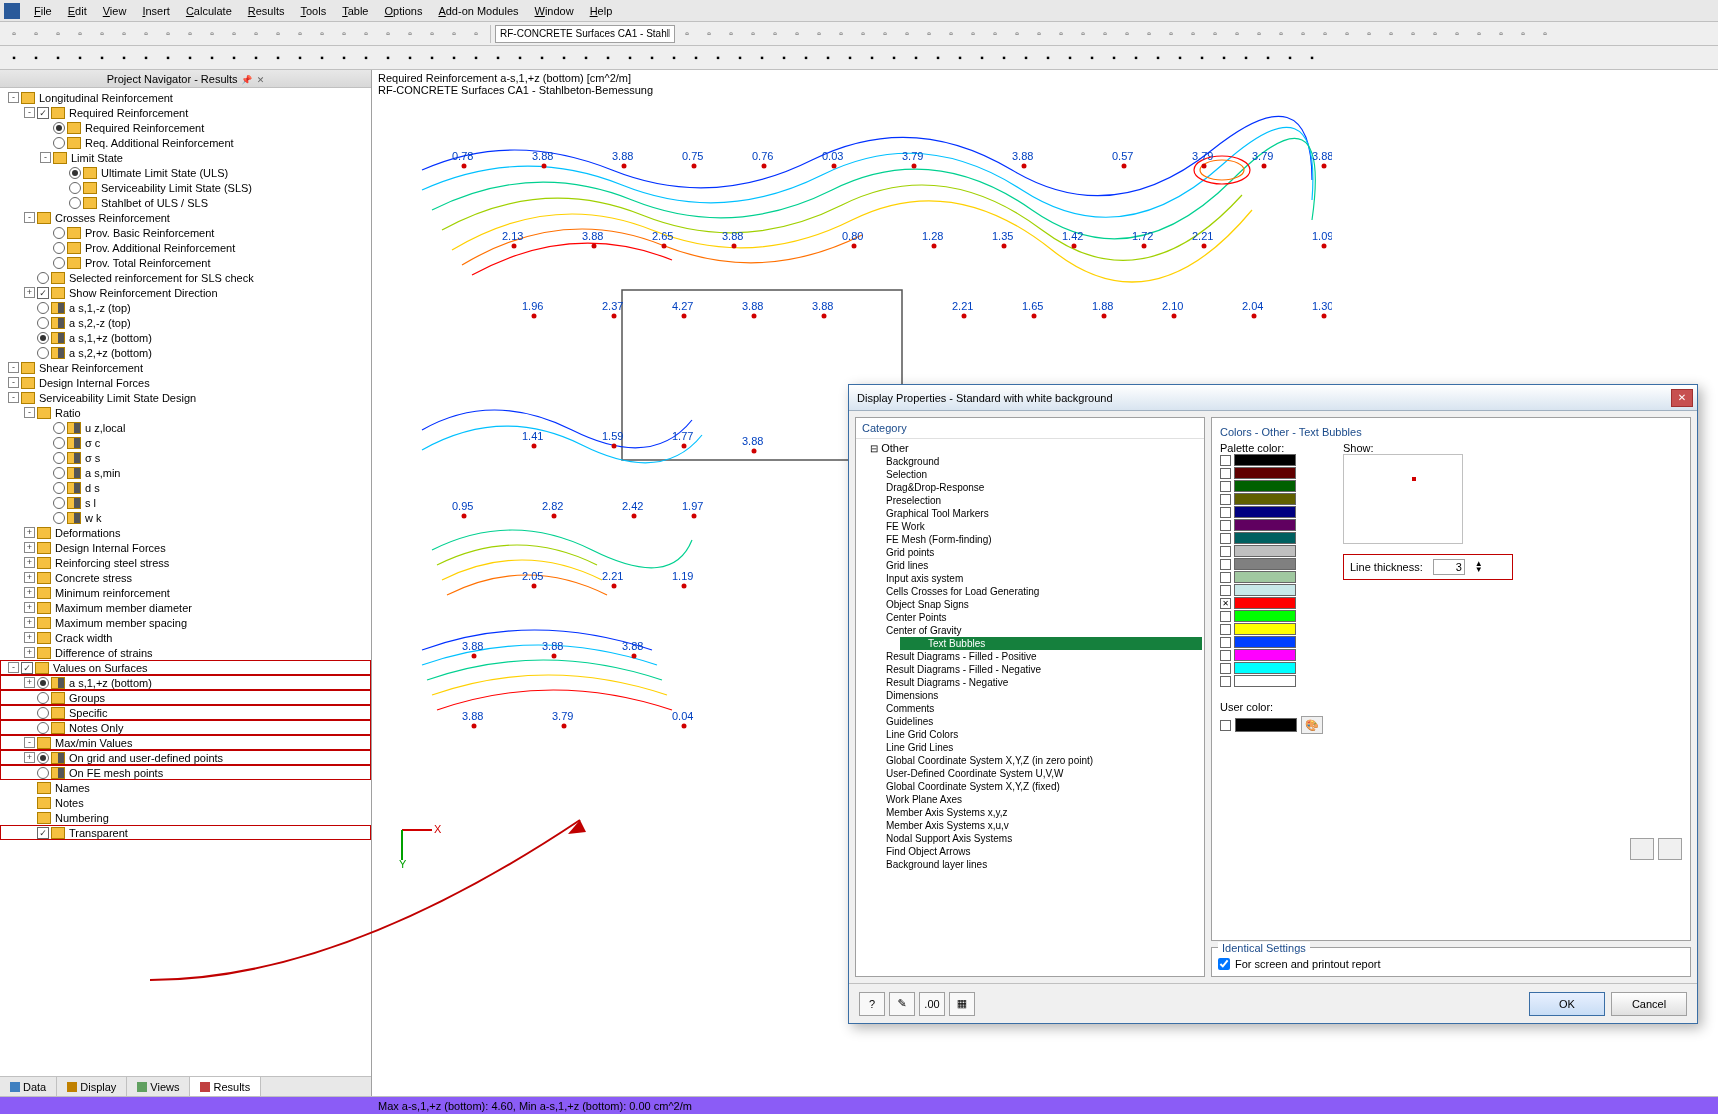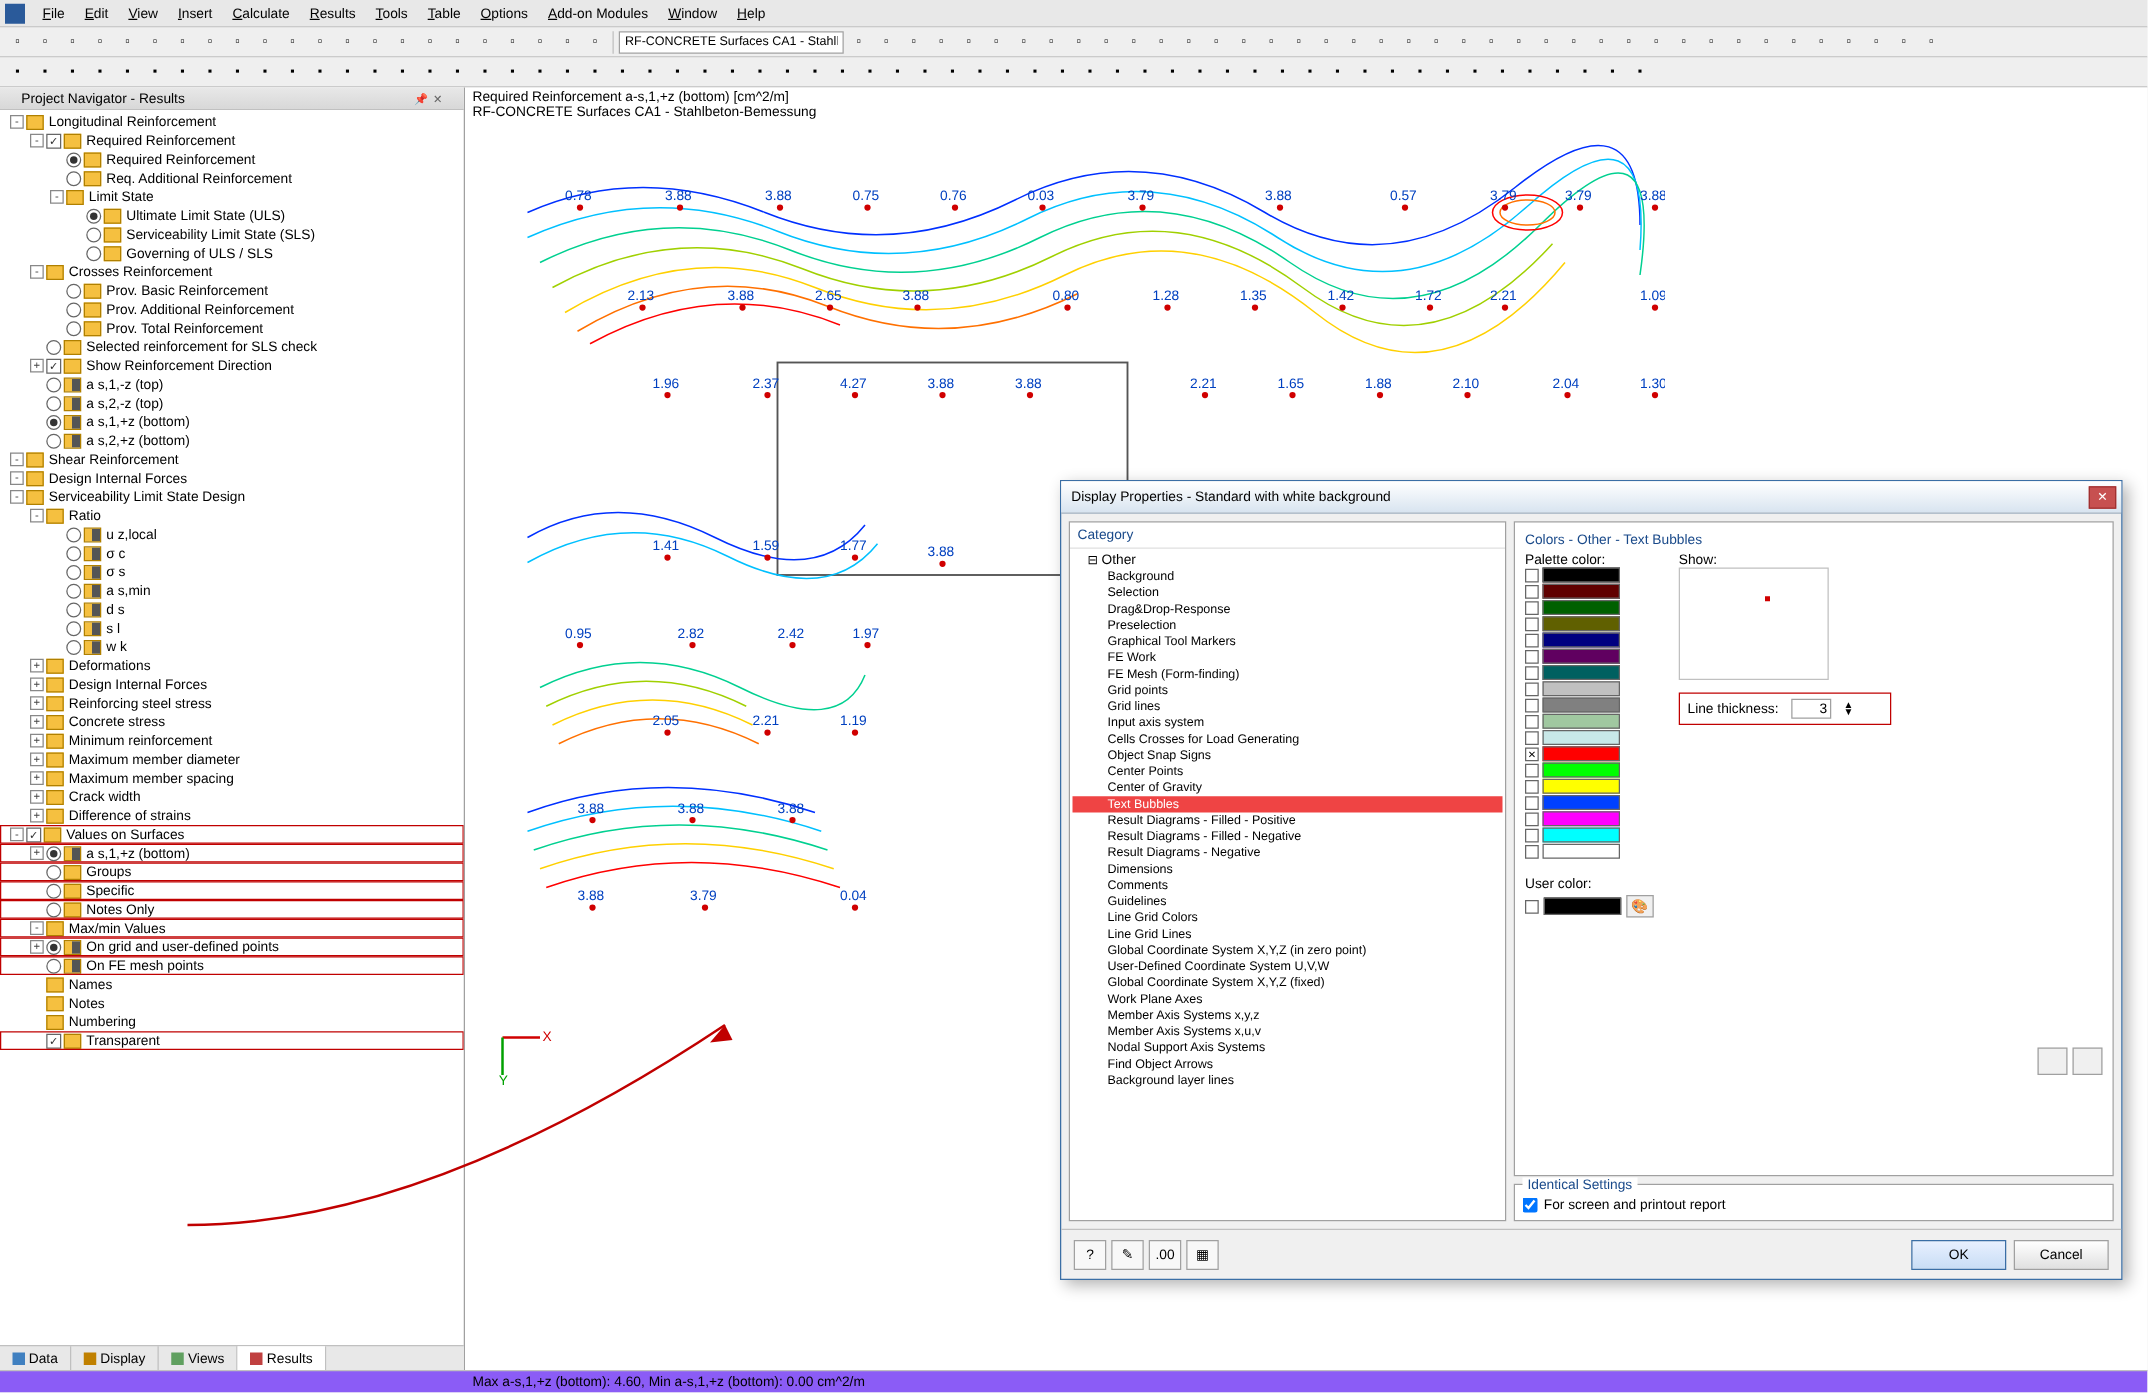--- a/index.html
+++ b/index.html
@@ -15,21 +15,21 @@
 .toolbar { height: 24px; background: #efefef; border-bottom: 1px solid #c0c0c0; display: flex; align-items: center; padding: 0 4px; gap: 2px; }
 .toolbar .btn { width: 20px; height: 20px; border: 1px solid transparent; display: inline-flex; align-items: center; justify-content: center; font-size: 10px; }
 .toolbar .sep { width: 1px; height: 18px; background: #c0c0c0; margin: 0 2px; }
 .toolbar .combo { width: 180px; height: 18px; border: 1px solid #a0a0a0; background: #fff; padding: 0 4px; font-size: 10px; }
 
 
 .main { display: flex; height: calc(1114px - 22px - 24px - 24px - 18px); }
 
 
 .navigator { width: 372px; background: #fff; border-right: 1px solid #a0a0a0; display: flex; flex-direction: column; }
-.nav-title { height: 18px; background: linear-gradient(#e8e8e8,#d8d8d8); border-bottom: 1px solid #c0c0c0; padding: 0 17px; display: flex; align-items: center; justify-content: space-between; font-size: 11px; }
+.nav-title { height: 18px; background: linear-gradient(#e8e8e8,#d8d8d8); border-bottom: 1px solid #c0c0c0; padding: 0 17px; display: flex; align-items: center; justify-content: center; font-size: 11px; }
 .nav-title .ctrls span { font-size: 9px; color: #666; margin-left: 4px; cursor: default; }
 .tree { flex: 1; overflow: auto; padding: 2px 0; }
 .tree-row { display: flex; align-items: center; height: 15px; padding-left: 4px; white-space: nowrap; cursor: default; }
 .indent { display: inline-block; }
 .expander { width: 11px; height: 11px; border: 1px solid #888; background: #fff; display: inline-flex; align-items: center; justify-content: center; font-size: 9px; line-height: 1; margin-right: 2px; color: #444; }
 .expander.empty { border: none; }
 .radio-icon { width: 12px; height: 12px; border: 1px solid #666; border-radius: 50%; background: #fff; margin-right: 2px; display: inline-block; position: relative; }
 .radio-icon.sel::after { content: ""; position: absolute; top: 2px; left: 2px; width: 6px; height: 6px; background: #333; border-radius: 50%; }
 .check-icon { width: 12px; height: 12px; border: 1px solid #666; background: #fff; margin-right: 2px; display: inline-flex; align-items: center; justify-content: center; font-size: 9px; color: #333; }
 .node-icon { width: 14px; height: 12px; background: #f5c040; border: 1px solid #b08000; margin-right: 4px; display: inline-block; }
@@ -51,21 +51,21 @@
 
 .dialog { position: absolute; top: 384px; left: 848px; width: 850px; height: 640px; background: #f0f0f0; border: 1px solid #3a6ea5; box-shadow: 4px 4px 12px rgba(0,0,0,0.3); display: flex; flex-direction: column; }
 .dialog-title { height: 26px; background: linear-gradient(#fff,#d8e4f0); border-bottom: 1px solid #a0b0c0; display: flex; align-items: center; justify-content: space-between; padding: 0 4px 0 8px; }
 .dialog-title .close { width: 22px; height: 18px; background: #c75050; color: #fff; display: flex; align-items: center; justify-content: center; font-size: 10px; border: 1px solid #a03030; }
 .dialog-body { flex: 1; display: flex; padding: 6px; gap: 6px; }
 .cat-panel { width: 350px; border: 1px solid #a0a0a0; background: #fff; display: flex; flex-direction: column; }
 .cat-panel .hdr { padding: 4px 6px; color: #1a4a8a; border-bottom: 1px solid #e0e0e0; }
 .cat-list { flex: 1; overflow-y: scroll; padding: 2px; }
 .cat-row { padding: 1px 4px 1px 28px; font-size: 10px; cursor: default; }
 .cat-row.root { padding-left: 12px; }
-.cat-row.sel { background: #ef4444; color: #fff; }
+.cat-row.sel { background: #15803d; color: #fff; margin-left: 42px; }
 
 .right-panel { flex: 1; display: flex; flex-direction: column; }
 .tab-strip { display: flex; }
 .tab { padding: 3px 10px; border: 1px solid #a0a0a0; background: #e8e8e8; border-bottom: none; margin-right: -1px; cursor: default; }
 .tab.active { background: #fff; position: relative; z-index: 2; }
 .tab-content { flex: 1; border: 1px solid #a0a0a0; background: #fff; padding: 8px; position: relative; }
 .section-title { color: #1a4a8a; margin-bottom: 4px; }
 .palette-area { display: flex; gap: 20px; }
 .palette { display: flex; flex-direction: column; gap: 1px; }
 .palette-row { display: flex; align-items: center; gap: 3px; }
@@ -293,21 +293,21 @@
           <span class="expander empty"> </span>
           <span class="radio-icon"></span>
           <span class="node-icon"></span>
           <span>Serviceability Limit State (SLS)</span>
         </div>
         <div class="tree-row">
           <span class="indent" style="width:52px"></span>
           <span class="expander empty"> </span>
           <span class="radio-icon"></span>
           <span class="node-icon"></span>
-          <span>Governing of ULS / SLS</span>
+          <span>Stahlbet of ULS / SLS</span>
         </div>
         <div class="tree-row">
           <span class="indent" style="width:20px"></span>
           <span class="expander">-</span>
           <span class="node-icon"></span>
           <span>Crosses Reinforcement</span>
         </div>
         <div class="tree-row">
           <span class="indent" style="width:36px"></span>
           <span class="expander empty"> </span>

